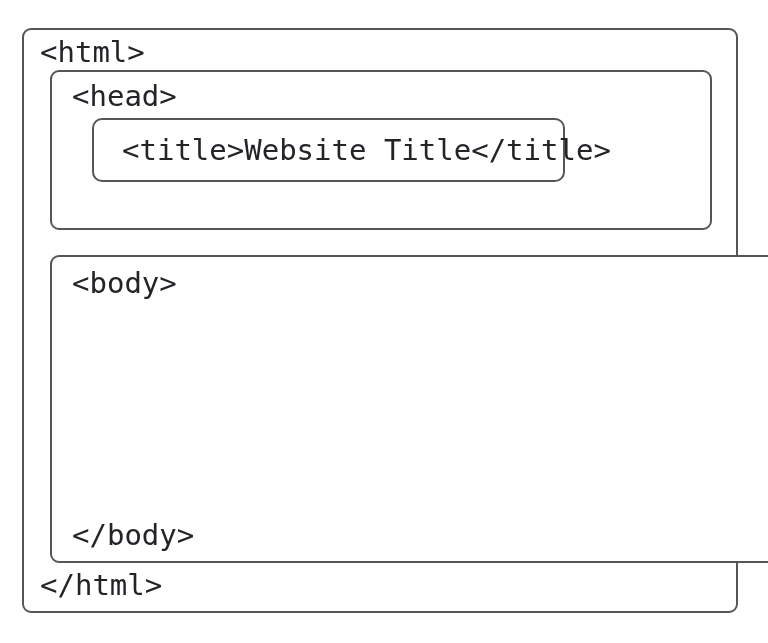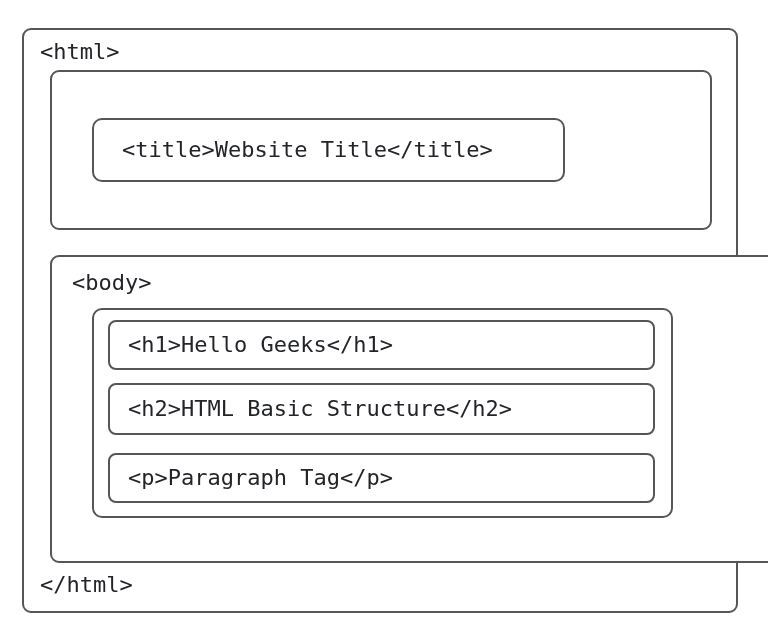--- a/index.html
+++ b/index.html
@@ -16,21 +16,21 @@
   }
   .box {
     position: absolute;
     box-sizing: border-box;
     border: 2px solid #54565a;
     border-radius: 9px;
     background: #ffffff;
   }
   .tag {
     position: absolute;
-    font-size: 22px;
+    font-size: 29px;
     line-height: 26px;
     color: #222428;
     white-space: nowrap;
     letter-spacing: 0px;
   }
   
   .outer { left: 22px; top: 28px; width: 716px; height: 585px; }
   .open-html  { left: 16px; top: 9px; }
   .close-html { left: 16px; bottom: 13px; }
 
@@ -69,44 +69,31 @@
 </head>
 <body>
 
 <div class="diagram">
 
   <div class="box outer">
 
     <span class="tag open-html">&lt;html&gt;</span>
 
     <div class="box headbox">
+      <span class="tag open-head">&lt;head&gt;</span>
 
       <div class="box titlebox">
         <span class="tag">&lt;title&gt;Website Title&lt;/title&gt;</span>
       </div>
 
     </div>
 
     <div class="box bodybox">
       <span class="tag open-body">&lt;body&gt;</span>
 
-      <div class="box groupbox">
 
-        <div class="box innerbox h1box">
-          <span class="tag">&lt;h1&gt;Hello Geeks&lt;/h1&gt;</span>
-        </div>
-
-        <div class="box innerbox h2box">
-          <span class="tag">&lt;h2&gt;HTML Basic Structure&lt;/h2&gt;</span>
-        </div>
-
-        <div class="box innerbox pbox">
-          <span class="tag">&lt;p&gt;Paragraph Tag&lt;/p&gt;</span>
-        </div>
-
-      </div>
-
+      <span class="tag close-body">&lt;/body&gt;</span>
     </div>
 
     <span class="tag close-html">&lt;/html&gt;</span>
   </div>
 
 </div>
 
 </body></html>

